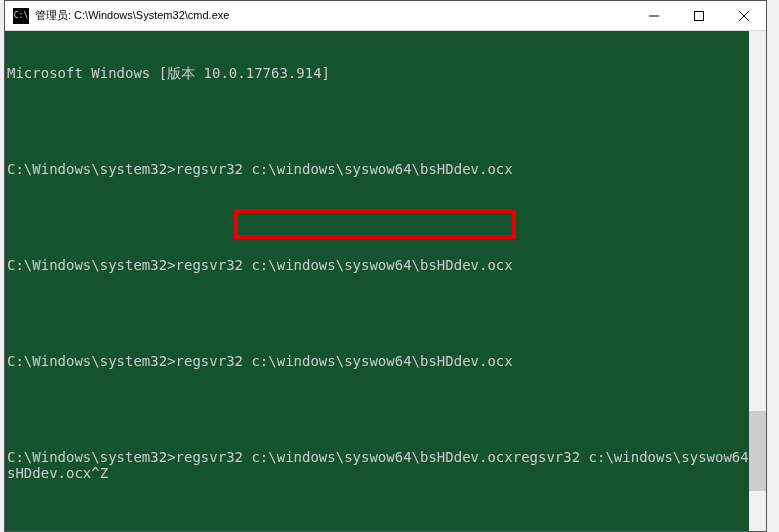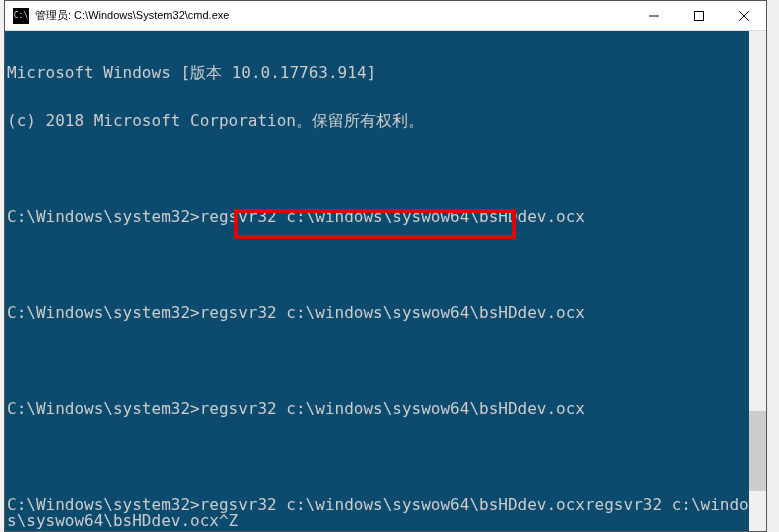--- a/index.html
+++ b/index.html
@@ -64,24 +64,24 @@
       justify-content: center;
       cursor: pointer;
       color: #000;
     }
     .titlebar-btn svg {
       width: 10px;
       height: 10px;
     }
     .terminal {
       flex: 1;
-      background: #0c4a6e;
+      background: #14532d;
       color: #ccc;
       font-family: "Consolas", "SimSun", monospace;
-      font-size: 16px;
+      font-size: 14px;
       line-height: 16px;
       padding: 2px 0 0 2px;
       overflow: hidden;
       position: relative;
       white-space: pre-wrap;
       word-break: break-all;
     }
     .terminal-line {
       min-height: 16px;
     }
@@ -139,21 +139,20 @@
       <div class="titlebar-btn close">
         <svg viewBox="0 0 10 10">
             <line x1="0" y1="0" x2="10" y2="10" stroke="currentColor" stroke-width="1"></line>
             <line x1="10" y1="0" x2="0" y2="10" stroke="currentColor" stroke-width="1"></line>
           </svg>
       </div>
     </div>
   </div>
   <div class="terminal">
     <div class="terminal-line">Microsoft Windows [版本 10.0.17763.914]</div>
-    <div class="terminal-line">(c) 2018 Microsoft Corporation。保留所有权利。</div>
     <div class="terminal-line"></div>
     <div class="terminal-line">C:\Windows\system32&gt;regsvr32 c:\windows\syswow64\bsHDdev.ocx</div>
     <div class="terminal-line"></div>
     <div class="terminal-line">C:\Windows\system32&gt;regsvr32 c:\windows\syswow64\bsHDdev.ocx</div>
     <div class="terminal-line"></div>
     <div class="terminal-line">C:\Windows\system32&gt;regsvr32 c:\windows\syswow64\bsHDdev.ocx</div>
     <div class="terminal-line"></div>
     <div class="terminal-line">C:\Windows\system32&gt;regsvr32 c:\windows\syswow64\bsHDdev.ocxregsvr32 c:\windows\syswow64\bsHDdev.ocx^Z</div>
     
     

